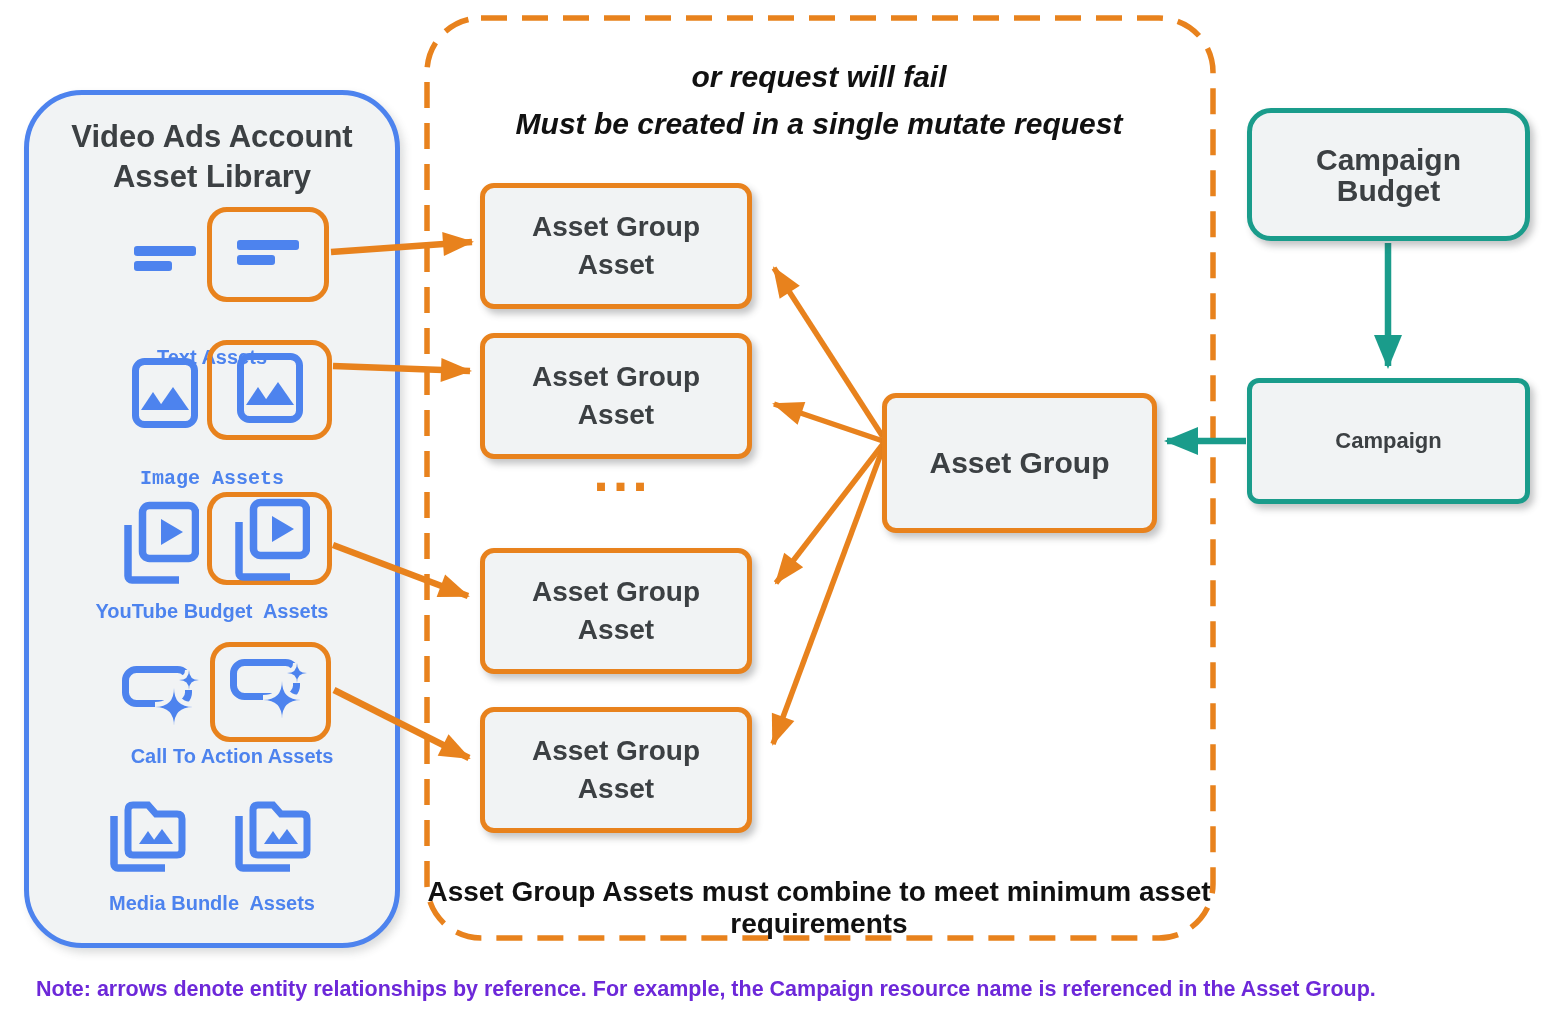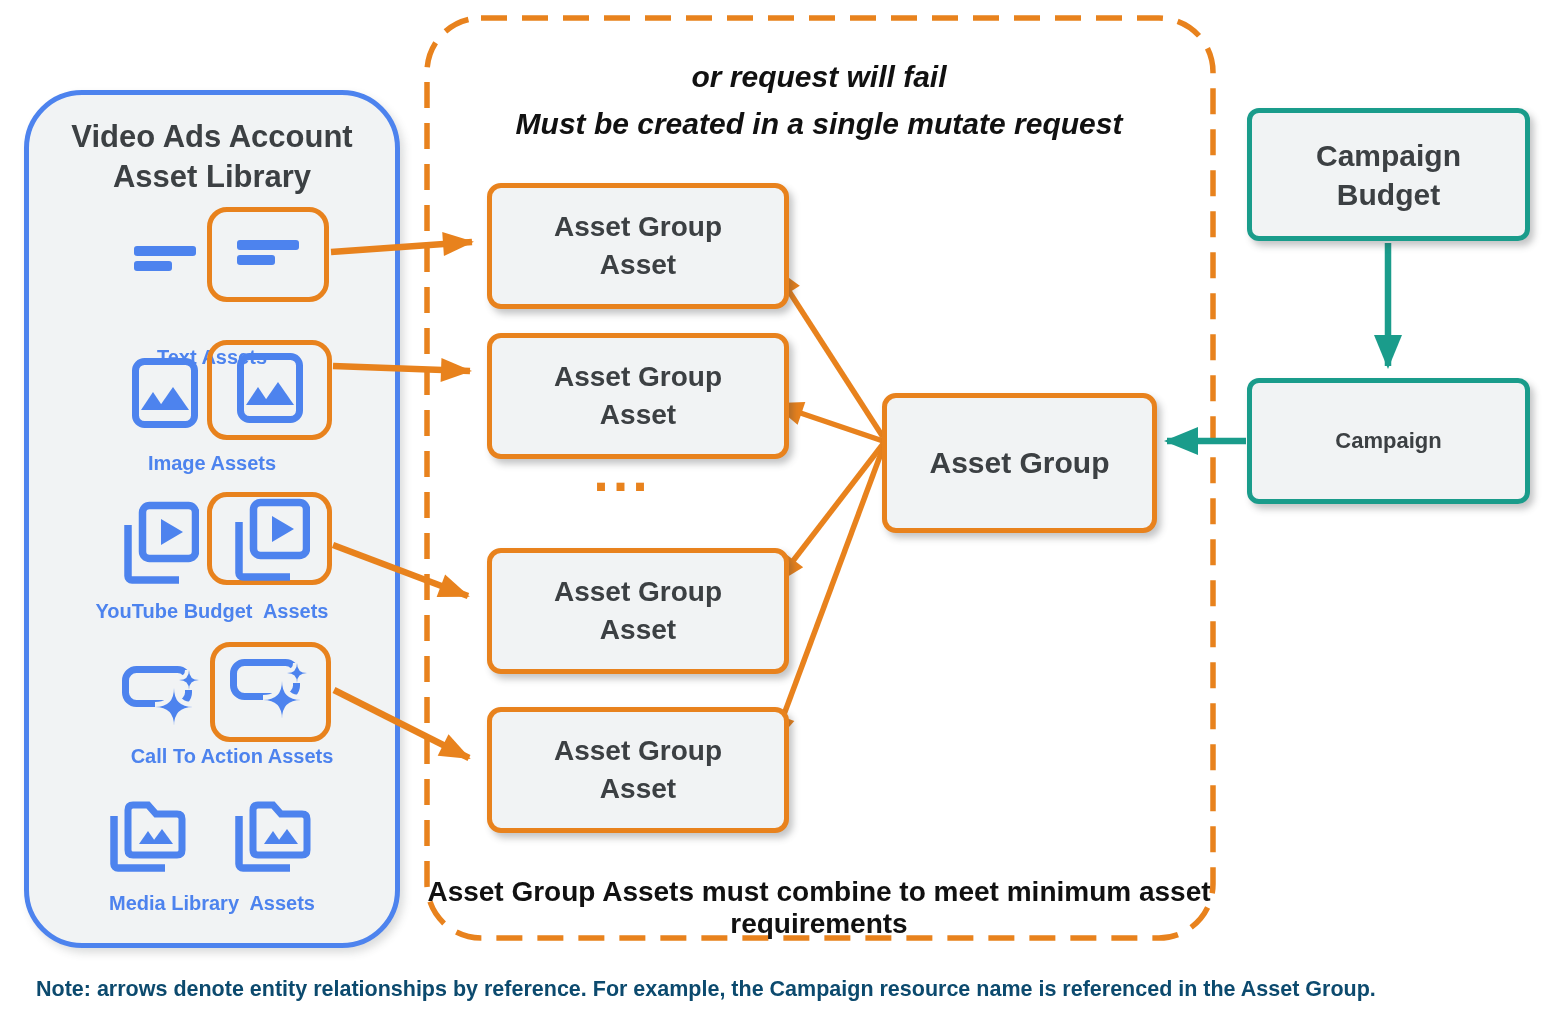--- a/index.html
+++ b/index.html
@@ -32,32 +32,32 @@
     font-style:italic;font-weight:bold;font-size:30px;line-height:47px;color:#111;z-index:3;
   }
   .node{
     position:absolute;background:#f1f3f4;box-sizing:border-box;
     display:flex;align-items:center;justify-content:center;text-align:center;
     font-weight:bold;color:#3c4043;
     box-shadow:4px 5px 7px rgba(60,64,67,.3);z-index:3;
   }
   .node-orange{border:5.5px solid #e8821d;border-radius:14px;}
   .node-teal{border:5.5px solid #1a9c8b;border-radius:12px;}
-  .aga{left:480px;width:302px;height:126px;font-size:28px;line-height:38px;padding:16px 38px;margin-left:7px;}
+  .aga{left:480px;width:272px;height:126px;font-size:28px;line-height:38px;padding:16px 38px;}
   .ellipsis{
     position:absolute;left:480px;top:440px;width:285px;height:70px;line-height:64px;
     text-align:center;color:#e8821d;font-size:56px;font-weight:bold;letter-spacing:4px;z-index:3;
   }
   .mutate-footnote{
     position:absolute;left:424px;top:876px;width:790px;text-align:center;
     font-size:28px;font-weight:bold;color:#111;z-index:3;
   }
   .bottom-note{
     position:absolute;left:36px;top:977px;width:1500px;
-    font-size:21.5px;font-weight:bold;color:#0c4a6e;z-index:3;
+    font-size:21.5px;font-weight:bold;color:#6d28d9;z-index:3;
   }
   svg.overlay{position:absolute;left:0;top:0;z-index:2;pointer-events:none;}
   .icon-slot{display:flex;align-items:center;justify-content:center;}
 </style>
 </head>
 <body>
 
 <div id="canvas">
 
   <div class="library-panel">
@@ -91,21 +91,21 @@
     </div>
     <div class="hl-box" style="left:178px;top:245px;width:125px;height:100px;">
       <span>
         <svg width="66" height="70" viewBox="0 0 66 70">
           <rect x="3.5" y="3.5" width="59" height="63" rx="9" fill="none" stroke="#4d83ee" stroke-width="7"></rect>
           <path d="M9 52 L21 34 L33 52 Z" fill="#4d83ee"></path>
           <path d="M25 52 L41 29 L57 52 Z" fill="#4d83ee"></path>
         </svg>
       </span>
     </div>
-    <div class="lib-label" style="top:357px;">Image Assets</div>
+    <div class="lib-label" style="top:372px;font-family:Liberation Mono, monospace;">Image Assets</div>
 
     <div class="lib-abs icon-slot" style="left:90px;top:405px;width:80px;height:86px;">
       <svg width="80" height="86" viewBox="0 0 80 86">
         <path d="M9 25 V76 a4 4 0 0 0 4 4 H60" fill="none" stroke="#4d83ee" stroke-width="7.5"></path>
         <rect x="23.5" y="5.5" width="53" height="53" rx="7" fill="none" stroke="#4d83ee" stroke-width="7.5"></rect>
         <path d="M42 19 L64 32 L42 45 Z" fill="#4d83ee"></path>
       </svg>
     </div>
     <div class="hl-box" style="left:178px;top:397px;width:125px;height:93px;">
       <span>
@@ -149,21 +149,21 @@
       </svg>
     </div>
     <div class="lib-abs icon-slot" style="left:201px;top:697px;width:96px;height:82px;">
       <svg width="96" height="82" viewBox="0 0 96 82">
         <path d="M9 24 V72 a4 4 0 0 0 4 4 H60" fill="none" stroke="#4d83ee" stroke-width="7.5"></path>
         <path d="M28 13 h15 l8 9 h21 q5 0 5 5 v31 q0 5 -5 5 h-44 q-5 0 -5 -5 V18 q0 -5 5 -5 Z" fill="none" stroke="#4d83ee" stroke-width="7"></path>
         <path d="M34 52 L43 39 L52 52 Z" fill="#4d83ee"></path>
         <path d="M46 52 L57 37 L68 52 Z" fill="#4d83ee"></path>
       </svg>
     </div>
-    <div class="lib-label" style="top:797px;">Media Library  Assets</div>
+    <div class="lib-label" style="top:797px;">Media Bundle  Assets</div>
   </div>
 
   <svg class="overlay" width="1552" height="1017" viewBox="0 0 1552 1017">
     <defs>
       <marker id="mo" markerUnits="userSpaceOnUse" markerWidth="34" markerHeight="28" refX="30" refY="14" orient="auto">
         <path d="M1 2 L32 14 L1 26 Z" fill="#e8821d"></path>
       </marker>
       <marker id="mt" markerUnits="userSpaceOnUse" markerWidth="38" markerHeight="32" refX="32" refY="16" orient="auto">
         <path d="M1 2 L35 16 L1 30 Z" fill="#1a9c8b"></path>
       </marker>
@@ -193,17 +193,17 @@
   <div class="node node-orange aga" style="top:183px;">Asset Group Asset</div>
   <div class="node node-orange aga" style="top:333px;">Asset Group Asset</div>
   <div class="ellipsis">...</div>
   <div class="node node-orange aga" style="top:548px;">Asset Group Asset</div>
   <div class="node node-orange aga" style="top:707px;">Asset Group Asset</div>
 
   <div class="mutate-footnote">Asset Group Assets must combine to meet minimum asset requirements</div>
 
   <div class="node node-orange" style="left:882px;top:373px;width:275px;height:140px;font-size:30px;padding:0 20px;margin-top:20px;">Asset Group</div>
 
-  <div class="node node-teal" style="left:1247px;top:108px;width:283px;height:133px;font-size:30px;line-height:39px;padding:0 55px;">Campaign Budget</div>
+  <div class="node node-teal" style="left:1247px;top:108px;width:283px;height:133px;font-size:30px;line-height:31px;padding:0 55px;border-radius:24px;">Campaign Budget</div>
   <div class="node node-teal" style="left:1247px;top:378px;width:283px;height:126px;font-size:22px;padding:0 20px;">Campaign</div>
 
   <div class="bottom-note">Note: arrows denote entity relationships by reference. For example, the Campaign resource name is referenced in the Asset Group.</div>
 </div>
 
 </body></html>

